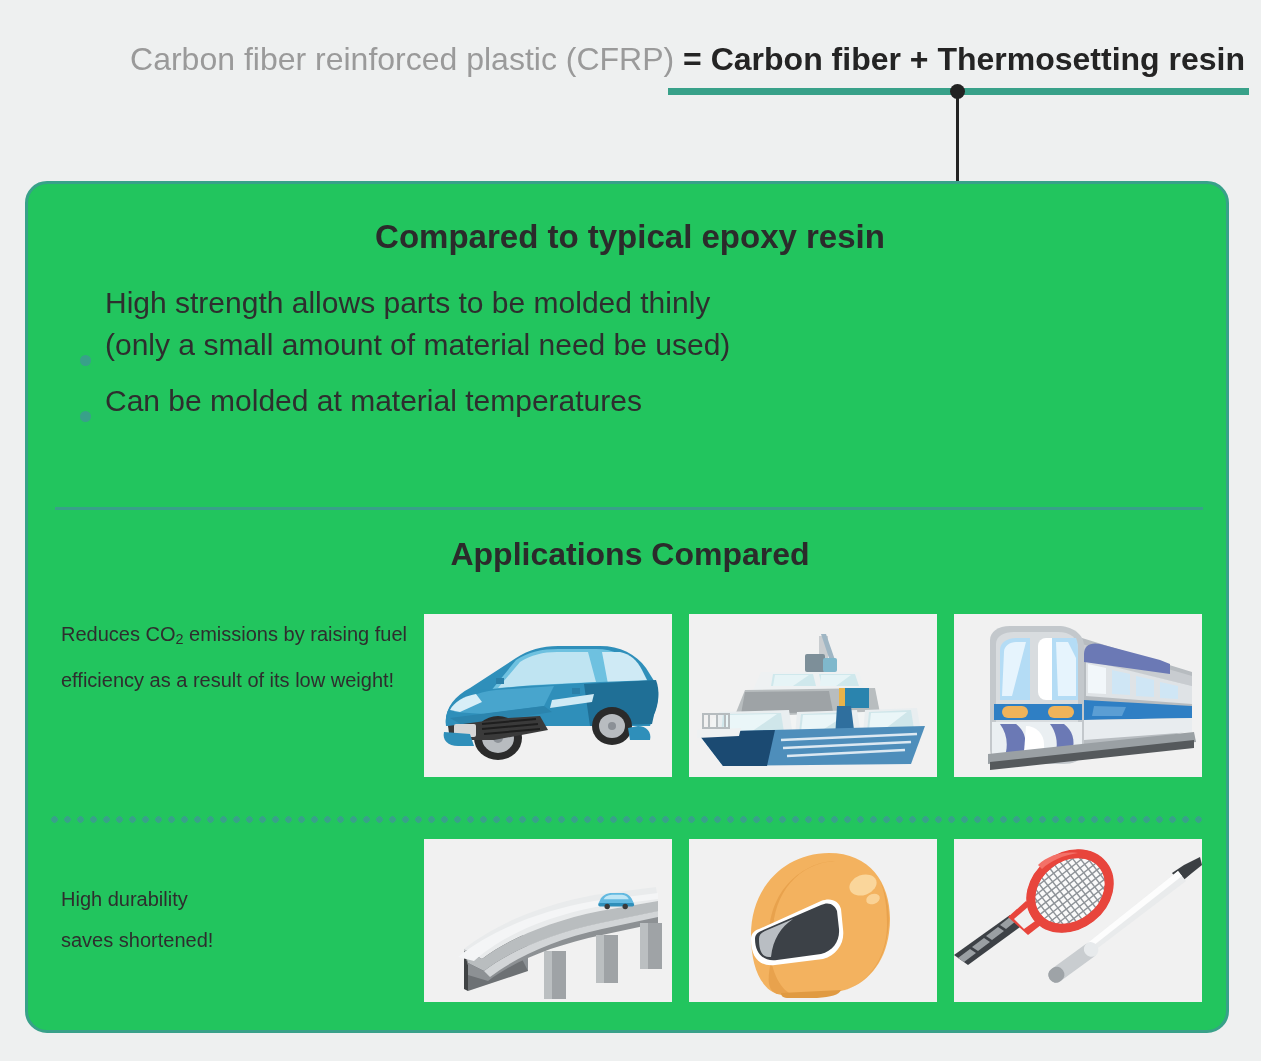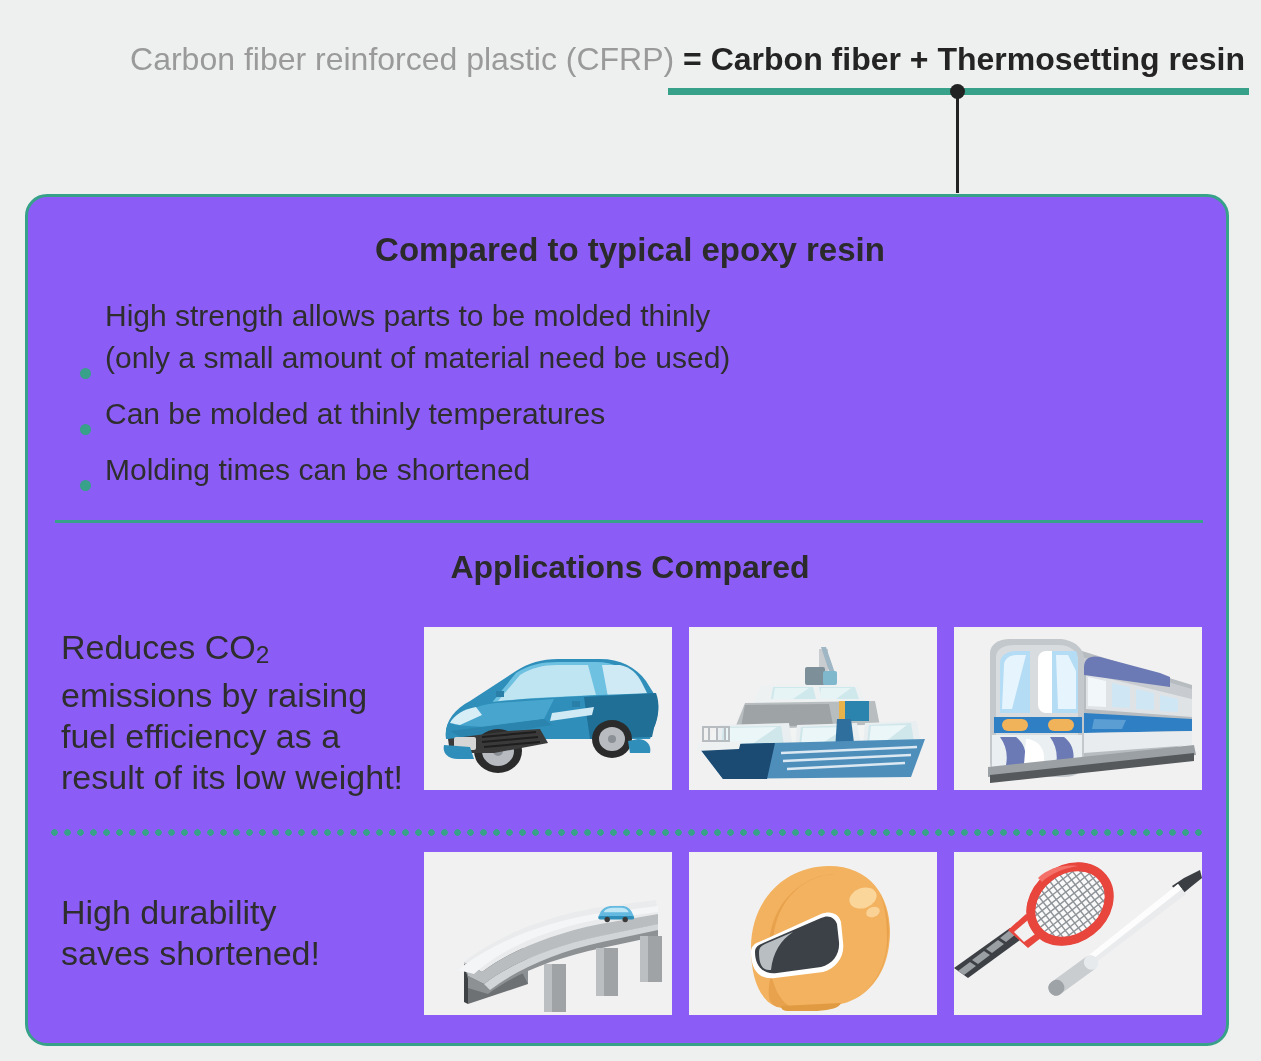--- a/index.html
+++ b/index.html
@@ -66,25 +66,25 @@
     top: 95px;
     width: 3px;
     height: 98px;
     background: #222222;
   }
 
   
   #card {
     position: absolute;
     left: 25px;
-    top: 194px;
+    top: 181px;
     width: 1204px;
     height: 852px;
     box-sizing: border-box;
-    background: #8b5cf6;
+    background: #22c55e;
     border: 3px solid #38a189;
     border-radius: 22px;
   }
 
   #compare-heading {
     position: absolute;
     left: 0;
     top: 34px;
     width: 1204px;
     text-align: center;
@@ -147,21 +147,21 @@
     width: 1204px;
     height: 170px;
   }
   #app-row-1 { top: 430px; }
   #app-row-2 { top: 655px; }
 
   .app-caption {
     position: absolute;
     left: 33px;
     width: 360px;
-    font-size: 34px;
+    font-size: 20px;
     line-height: 41px;
     color: #2e2e2e;
   }
   #app-row-1 .app-caption { top: 0px; }
   #app-row-2 .app-caption { top: 40px; }
 
   .app-thumb {
     position: absolute;
     width: 248px;
     height: 163px;
@@ -210,27 +210,23 @@
   <div id="bullet-list">
 
     <div class="bullet-row">
       <span class="bullet-dot"></span>
       <span class="bullet-text" style="white-space: pre-line;">High strength allows parts to be molded thinly
 (only a small amount of material need be used)</span>
     </div>
 
     <div class="bullet-row">
       <span class="bullet-dot"></span>
-      <span class="bullet-text">Can be molded at thinly temperatures</span>
-    </div>
-
-    <div class="bullet-row">
-      <span class="bullet-dot"></span>
-      <span class="bullet-text">Molding times can be shortened</span>
-    </div>
+      <span class="bullet-text">Can be molded at material temperatures</span>
+    </div>
+
 
   </div>
 
   <div id="divider-solid"></div>
 
   <div id="apps-heading">Applications Compared</div>
 
   <div class="app-row" id="app-row-1">
 
     <div class="app-caption">

